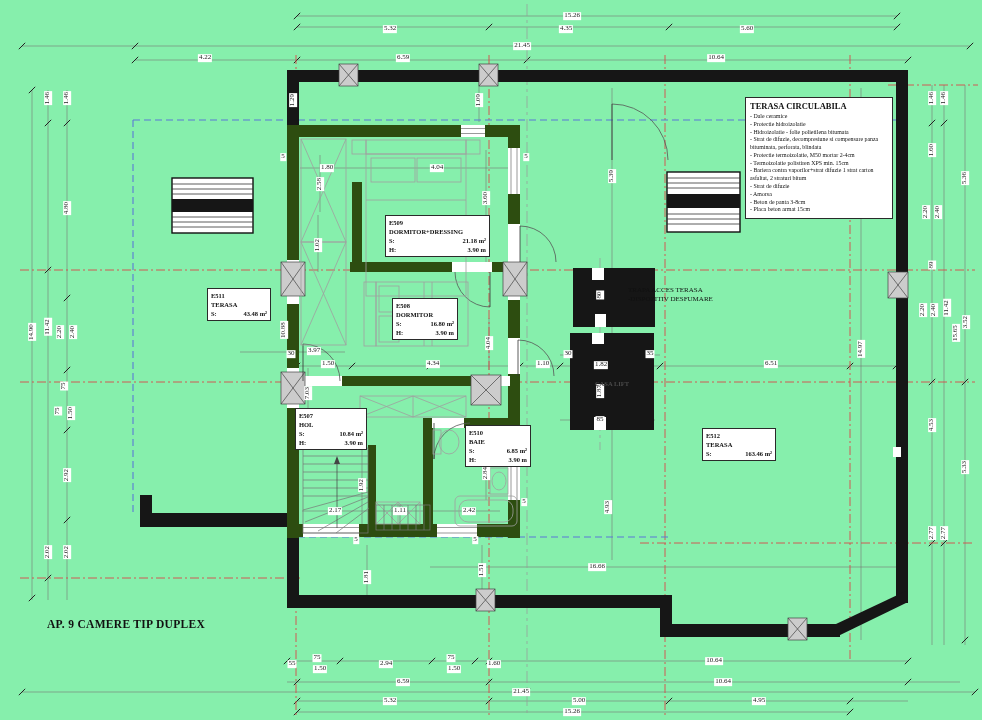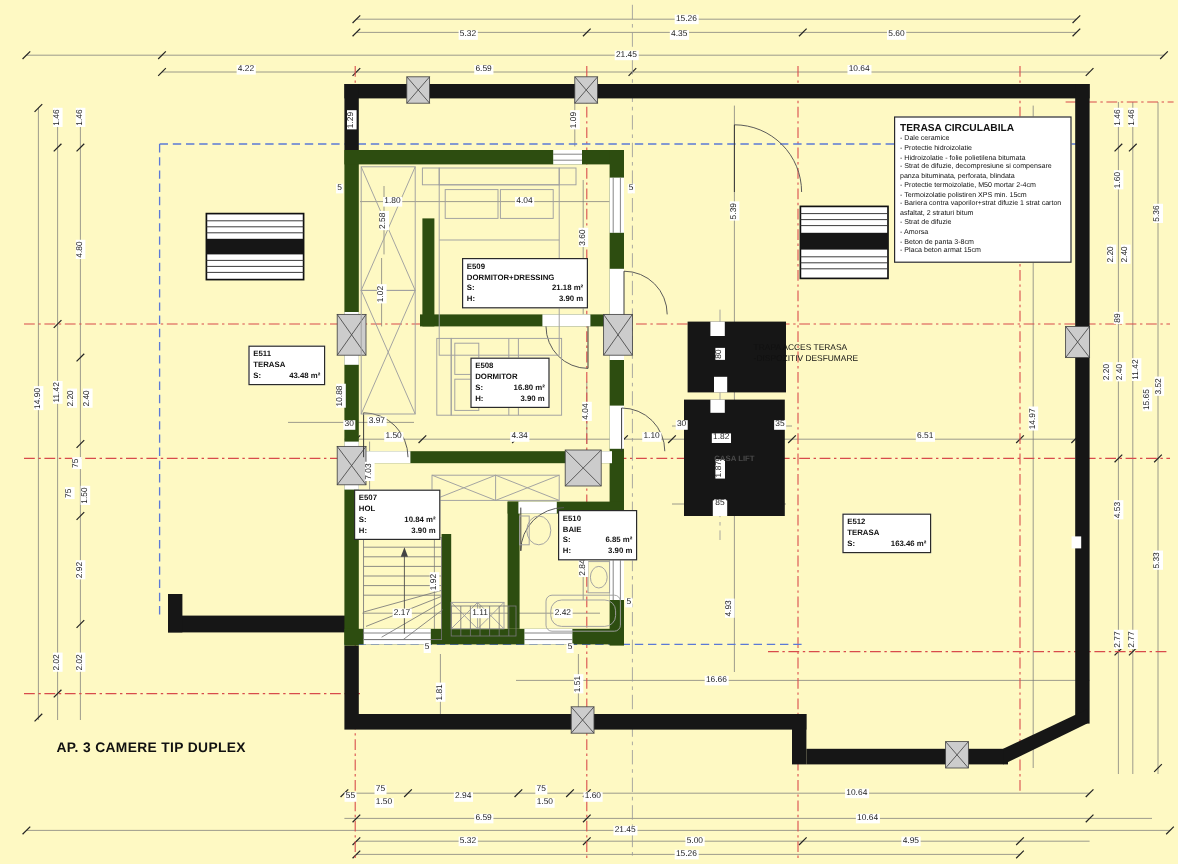--- a/index.html
+++ b/index.html
@@ -1,17 +1,17 @@
 <!DOCTYPE html>
 <html><head>
 <meta charset="utf-8">
 <style>
   html,body{margin:0;padding:0;background:#e8e8e8;}
-  .canvas{position:relative;width:982px;height:720px;background:#fef9c3;overflow:hidden;
-          font-family:Liberation Sans, sans-serif;}
+  .canvas{position:relative;width:982px;height:720px;background:#86efac;overflow:hidden;
+          font-family:Liberation Serif, serif;}
   .canvas svg{position:absolute;left:0;top:0;z-index:1;}
   .dim{position:absolute;font-size:7px;line-height:1.1;color:#1c1c1c;background:#fff;
        padding:0 1px;transform:translate(-50%,-50%);white-space:nowrap;z-index:2;}
   .dim.rot{transform:translate(-50%,-50%) rotate(-90deg);}
   .room-box{position:absolute;border:1px solid #2a2a2a;background:#fff;color:#111;
             font-size:6.5px;font-weight:bold;line-height:1.4;padding:2px 3px;z-index:3;}
   .r-row{display:flex;justify-content:space-between;gap:4px;}
   .note-box{position:absolute;left:745px;top:97px;width:138px;border:1px solid #2a2a2a;
             background:#fff;padding:3px 4px 4px 4px;z-index:3;}
   .note-title{font-size:8.5px;font-weight:bold;color:#111;margin-bottom:2px;}
@@ -568,15 +568,15 @@
       </div>
 </div>
 
 <div class="trapa">
   <div>TRAPA ACCES TERASA</div>
   <div>-DISPOZITIV DESFUMARE</div>
 </div>
 
 <div class="casa-lift">CASA LIFT</div>
 
-<div class="ap-title">AP. 3 CAMERE TIP DUPLEX</div>
+<div class="ap-title">AP. 9 CAMERE TIP DUPLEX</div>
 
 </div>
 
 </body></html>

